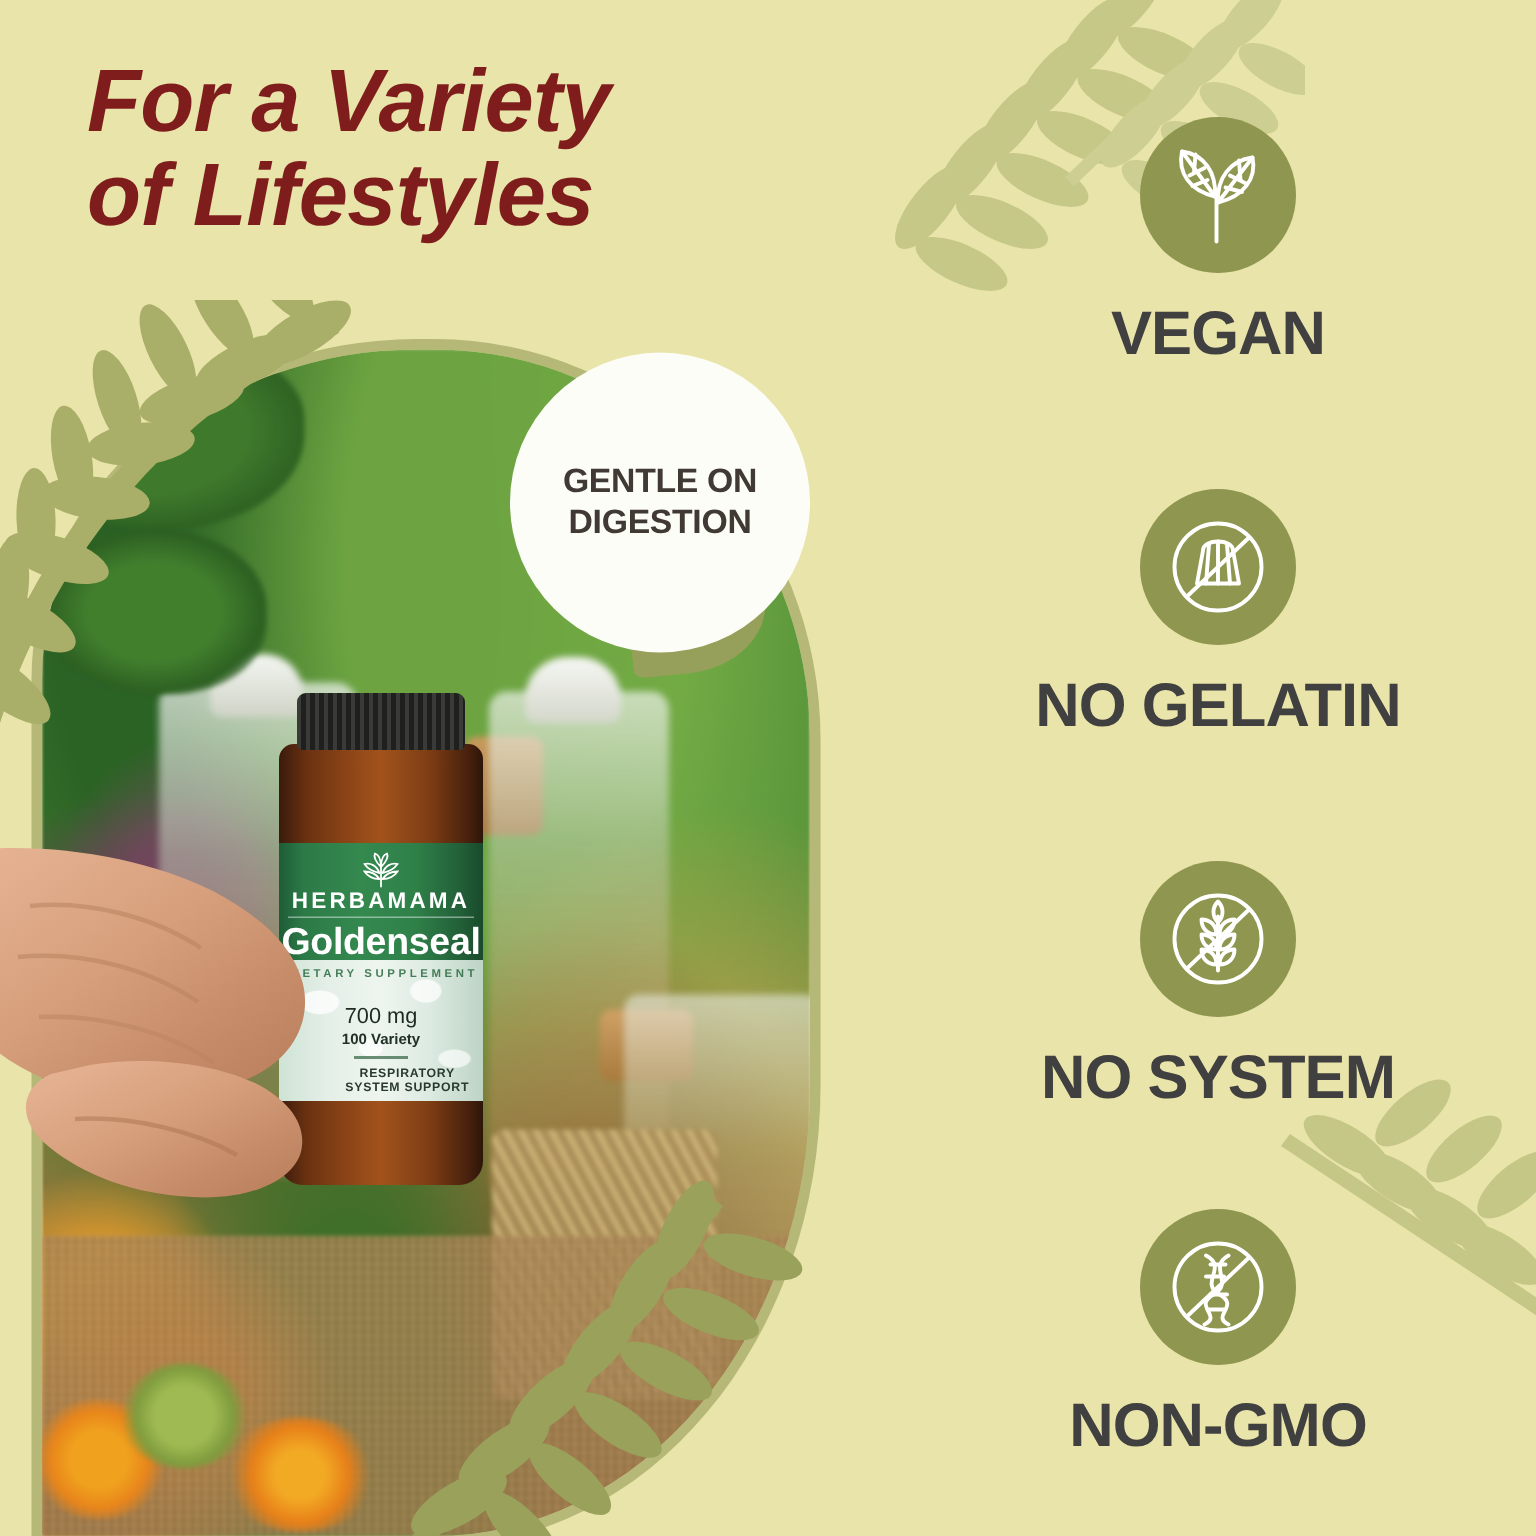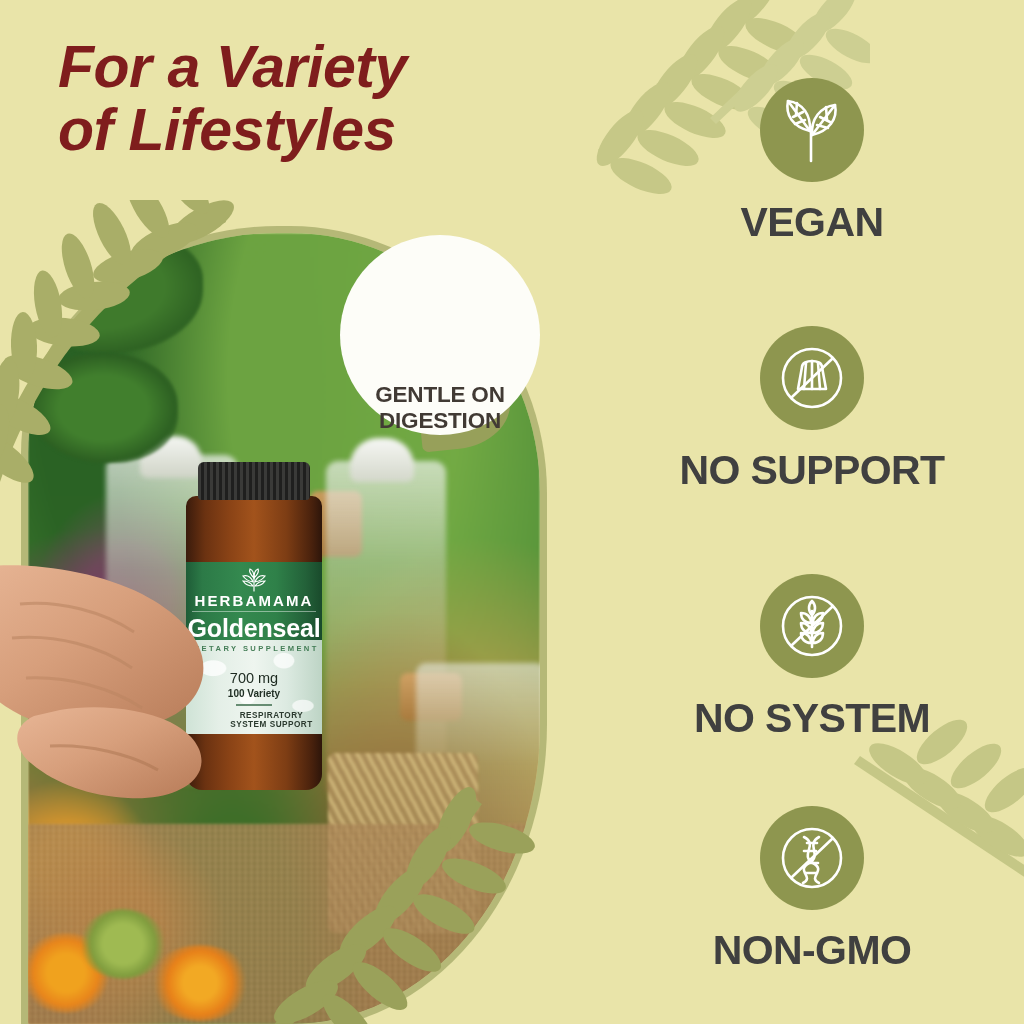--- a/index.html
+++ b/index.html
@@ -262,21 +262,21 @@
     z-index: 8;
   }
   #gentle-leaf-svg { position: absolute; left: 50%; top: 50%; transform: translate(-52%,-48%); width: 54px; height: 40px; }
   #gentle-badge {
     position: absolute;
     left: 340px; top: 235px;
     width: 200px; height: 200px;
     border-radius: 50%;
     background: #fdfdf8;
     z-index: 10;
-    display: flex; align-items: flex-end; justify-content: center;
+    display: flex; align-items: center; justify-content: center;
   }
   #gentle-text {
     text-align: center;
     font-size: 22.5px; font-weight: bold;
     line-height: 1.18;
     color: #413a34;
     letter-spacing: -0.2px;
     white-space: pre-line;
   }
 
@@ -517,21 +517,21 @@
           <g stroke="#ffffff" stroke-width="2.6" fill="none" stroke-linecap="round" stroke-linejoin="round">
             <circle cx="39" cy="39" r="29"></circle>
             <path d="M19 58 L59 20"></path>
             <path d="M25 50 L53 50 L49 28 C49 24 44 22 39 22 C34 22 29 24 29 28 Z"></path>
             <path d="M33 24 L31 50"></path>
             <path d="M39 22 L39 50"></path>
             <path d="M45 24 L47 50"></path>
           </g>
         </svg>
       </div>
-      <div class="badge-label">NO SUPPORT</div>
+      <div class="badge-label">NO GELATIN</div>
     </div>
 
     <div class="badge" id="badge-2">
       <div class="badge-circle">
         <svg width="78" height="78" viewBox="0 0 78 78">
           <g stroke="#ffffff" stroke-width="2.6" fill="none" stroke-linecap="round" stroke-linejoin="round">
             <circle cx="39" cy="39" r="29"></circle>
             <path d="M19 58 L59 20"></path>
             <path d="M39 60 L39 24"></path>
             <path d="M39 28 C35 24 35 18 39 14 C43 18 43 24 39 28 Z"></path>

